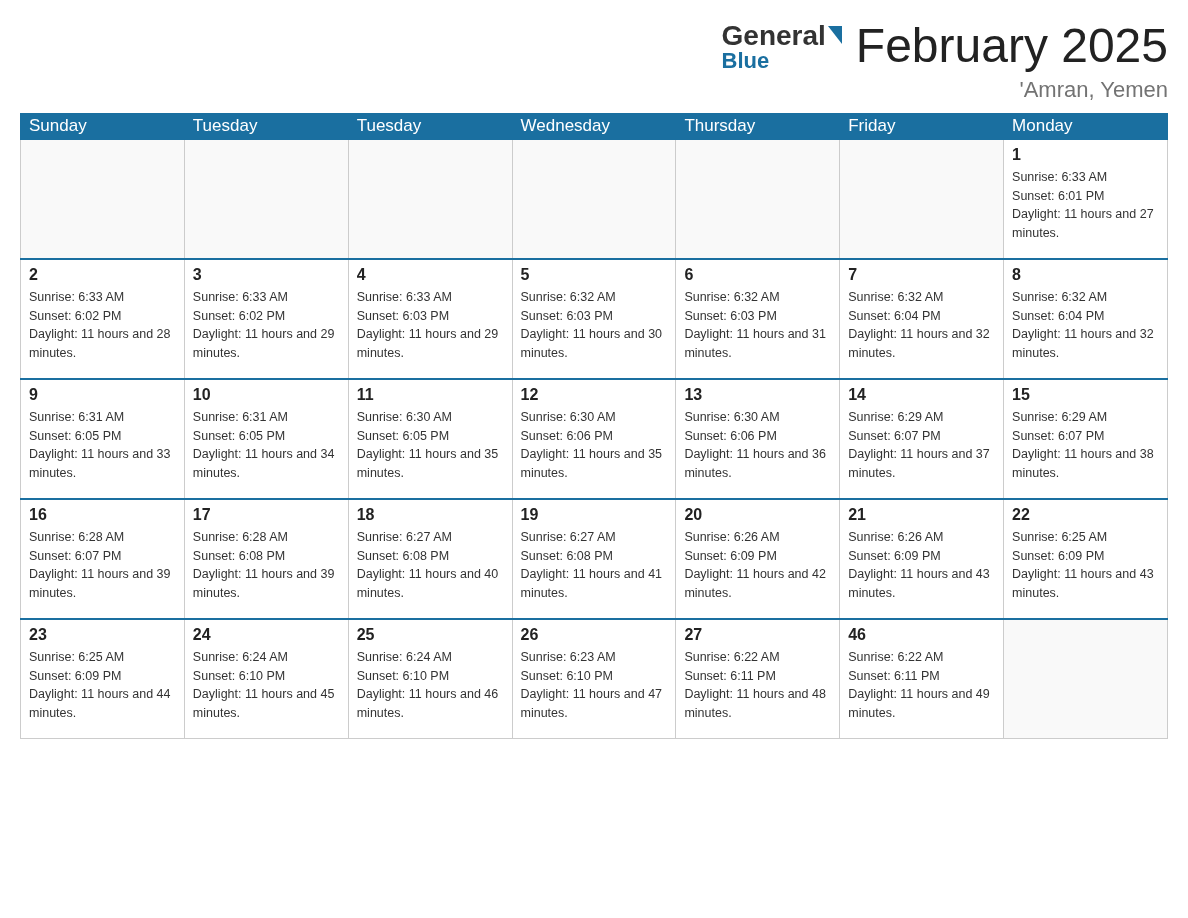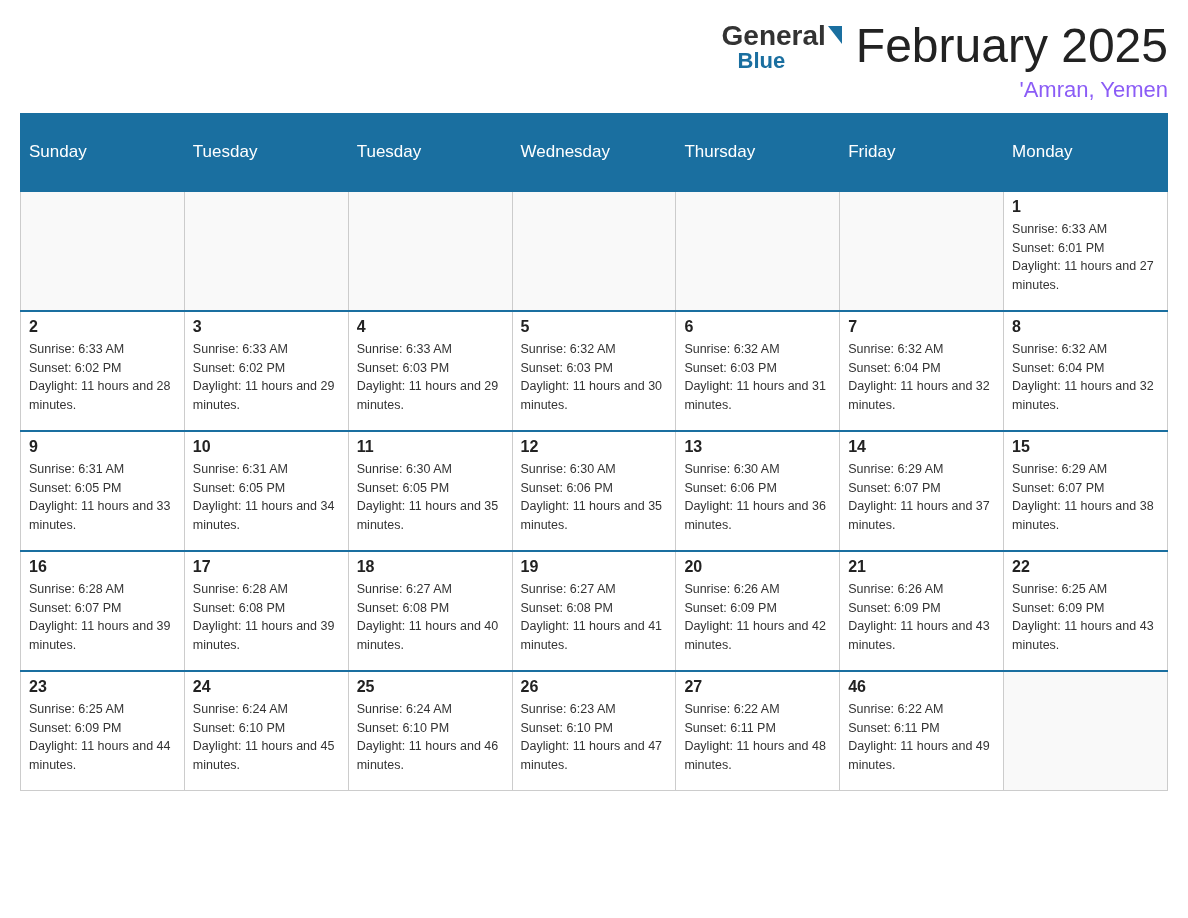--- a/index.html
+++ b/index.html
@@ -37,46 +37,46 @@
       border-right: 0px solid transparent;
       border-top: 18px solid #1a6fa0;
       margin-left: 2px;
       margin-bottom: 2px;
     }
     .logo-subtitle {
       color: #1a6fa0;
       font-size: 22px;
       font-weight: bold;
       margin-top: -4px;
-      margin-left: 16px;
+      margin-left: 0;
     }
     .title-block {
       text-align: right;
       margin-left: 14px;
     }
     .month-title {
       font-size: 48px;
       font-weight: normal;
       color: #222;
       line-height: 1.1;
     }
     .location-title {
       font-size: 22px;
-      color: #8b5cf6;
+      color: #737373;
       margin-top: 4px;
     }
     .calendar {
       width: 100%;
       border-collapse: collapse;
       margin-top: 8px;
     }
     .calendar thead tr th {
       background-color: #1a6fa0;
       color: #fff;
-      padding: 28px 8px;
+      padding: 2px 8px;
       font-size: 17px;
       font-weight: normal;
       text-align: left;
       border: 1px solid #1a6fa0;
     }
     .calendar tbody tr td {
       vertical-align: top;
       border: 1px solid #ccc;
       padding: 6px 8px;
       width: 14.28%;

